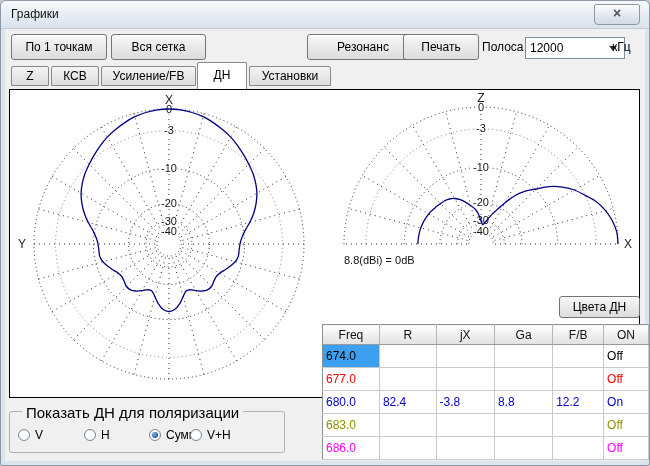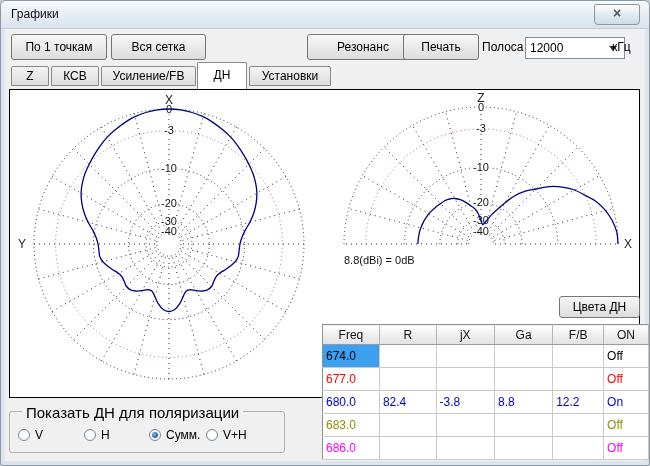--- a/index.html
+++ b/index.html
@@ -229,19 +229,19 @@
       <span>V</span>
     </div>
     <div class="polar-opt" style="left:74px;">
       <span class="radio"></span>
       <span>H</span>
     </div>
     <div class="polar-opt" style="left:139px;">
       <span class="radio checked"></span>
       <span>Сумм.</span>
     </div>
-    <div class="polar-opt" style="left:196px;">
+    <div class="polar-opt" style="left:180px;">
       <span class="radio"></span>
       <span>V+H</span>
     </div>
   </div>
 
 </div>
 
 </body></html>

